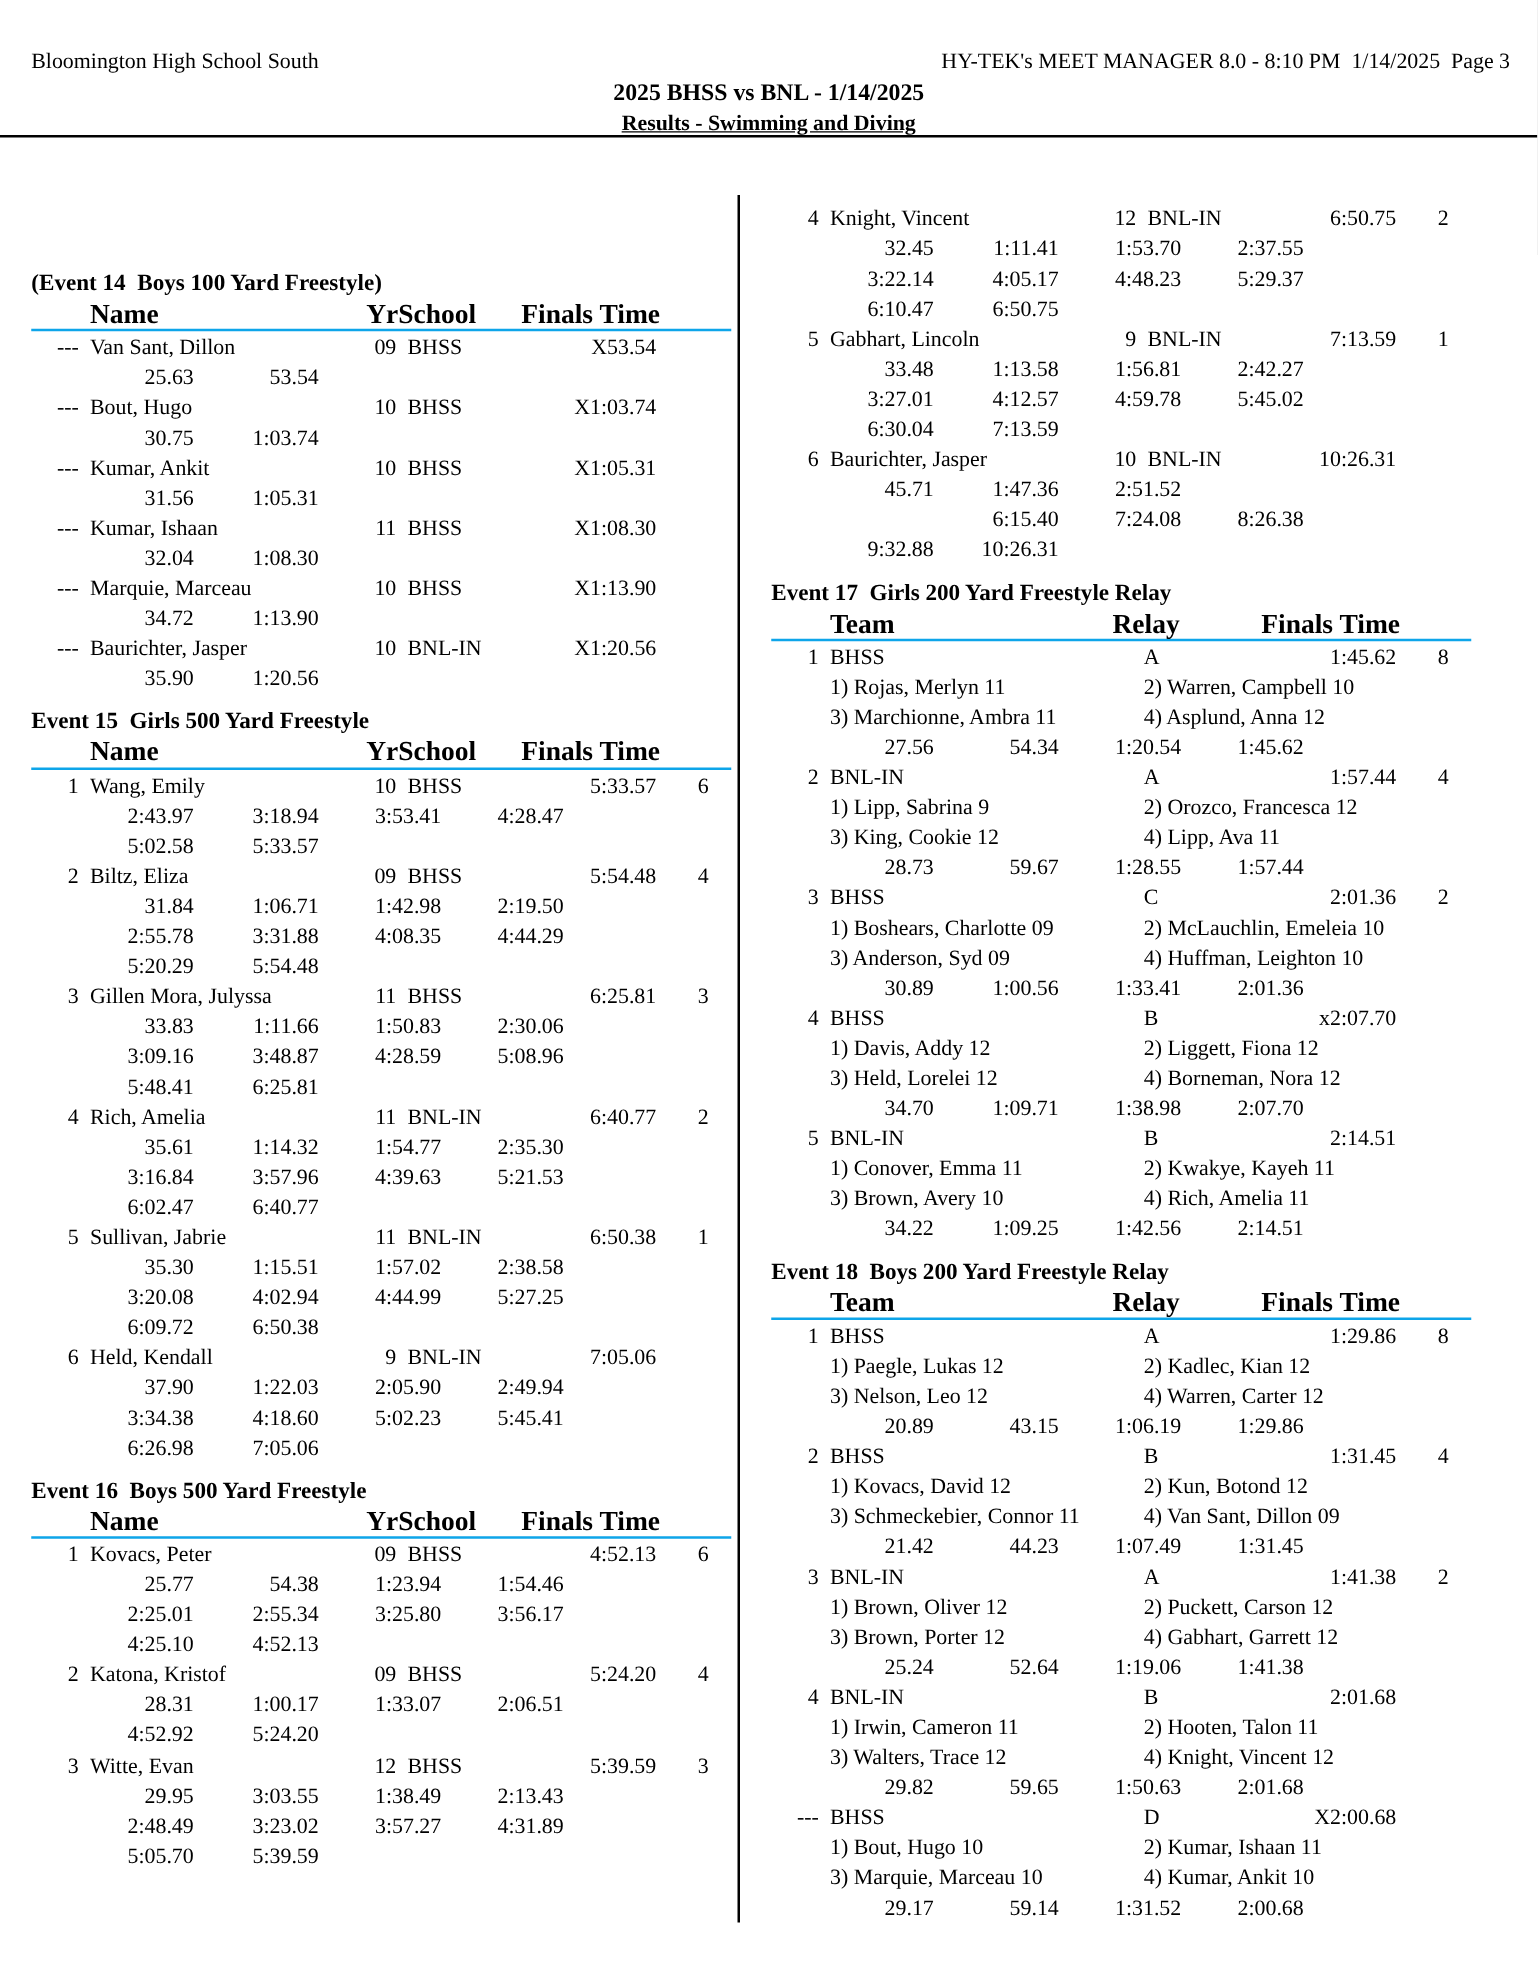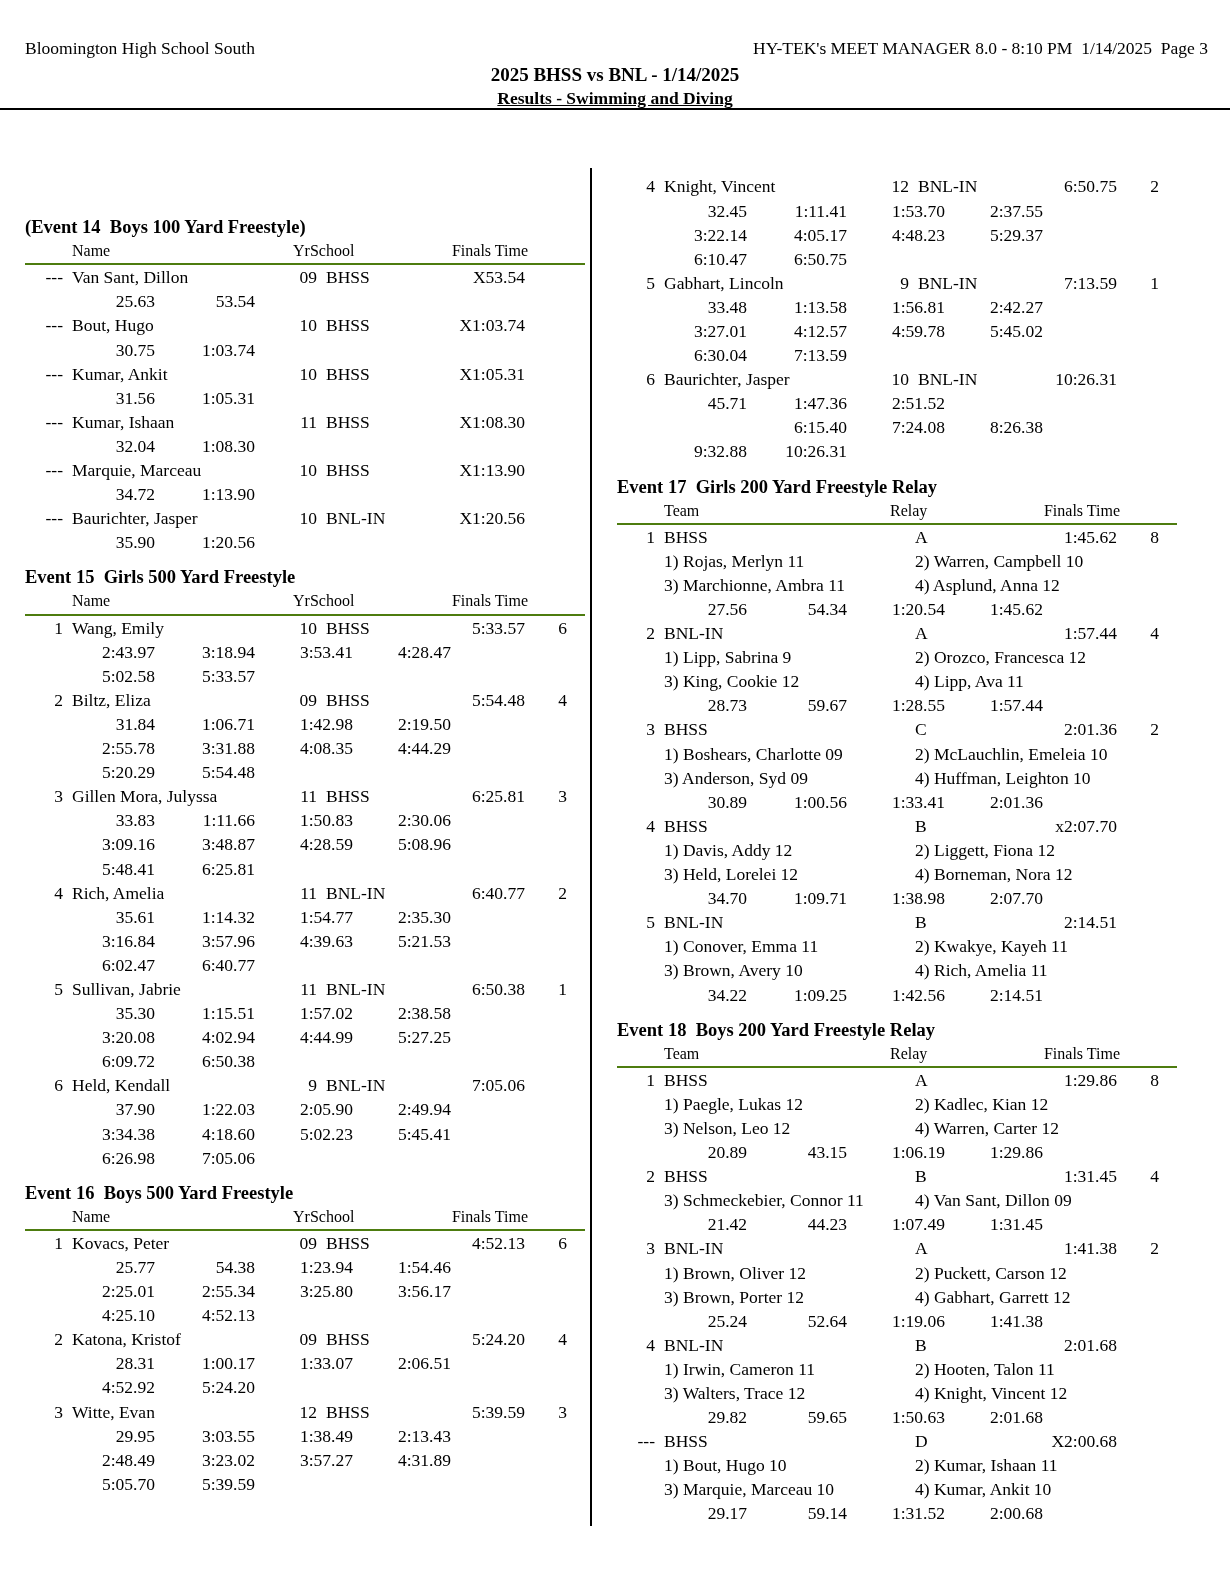--- a/index.html
+++ b/index.html
@@ -20,21 +20,21 @@
   .ph-sub span{text-decoration:underline;white-space:pre;}
   
   .cols{display:flex;align-items:center;min-height:1474px;}
   .col{box-sizing:border-box;padding-top:6px;}
   .col-left{width:590px;padding-left:25px;}
   .col-right{flex:1;border-left:2px solid #000;padding-left:25px;}
   
   .section{margin:0;}
   .event-title{font-weight:bold;font-size:18.5px;margin-top:11px;height:24.1px;line-height:24.1px;white-space:pre;}
   .row{position:relative;height:24.1px;line-height:24.1px;}
-  .row.hdr{font-weight:normal;font-size:16px;border-bottom:2px solid #4d7c0f;width:560px;}
+  .row.hdr{font-weight:bold;font-size:22px;border-bottom:2px solid #0ea5e9;width:560px;}
   .c{position:absolute;top:0;white-space:pre;}
   .r{text-align:right;}
   .place{left:0;width:38px;}
   .nm{left:47px;}
   .yr{left:250px;width:42px;}
   .sch{left:301px;}
   .ft{left:340px;width:160px;}
   .pts{left:502px;width:40px;}
   .rlet{left:298px;}
   .sw1{left:47px;}
@@ -572,20 +572,24 @@
             <span class="c s4 r">1:29.86</span>
           </div>
           <div class="row">
             <span class="c place r">2</span>
             <span class="c nm">BHSS</span>
             <span class="c rlet">B</span>
             <span class="c ft r">1:31.45</span>
             <span class="c pts r">4</span>
           </div>
           <div class="row">
+            <span class="c sw1">1) Kovacs, David 12</span>
+            <span class="c sw2">2) Kun, Botond 12</span>
+          </div>
+          <div class="row">
             <span class="c sw1">3) Schmeckebier, Connor 11</span>
             <span class="c sw2">4) Van Sant, Dillon 09</span>
           </div>
           <div class="row">
             <span class="c s1 r">21.42</span>
             <span class="c s2 r">44.23</span>
             <span class="c s3 r">1:07.49</span>
             <span class="c s4 r">1:31.45</span>
           </div>
           <div class="row">

